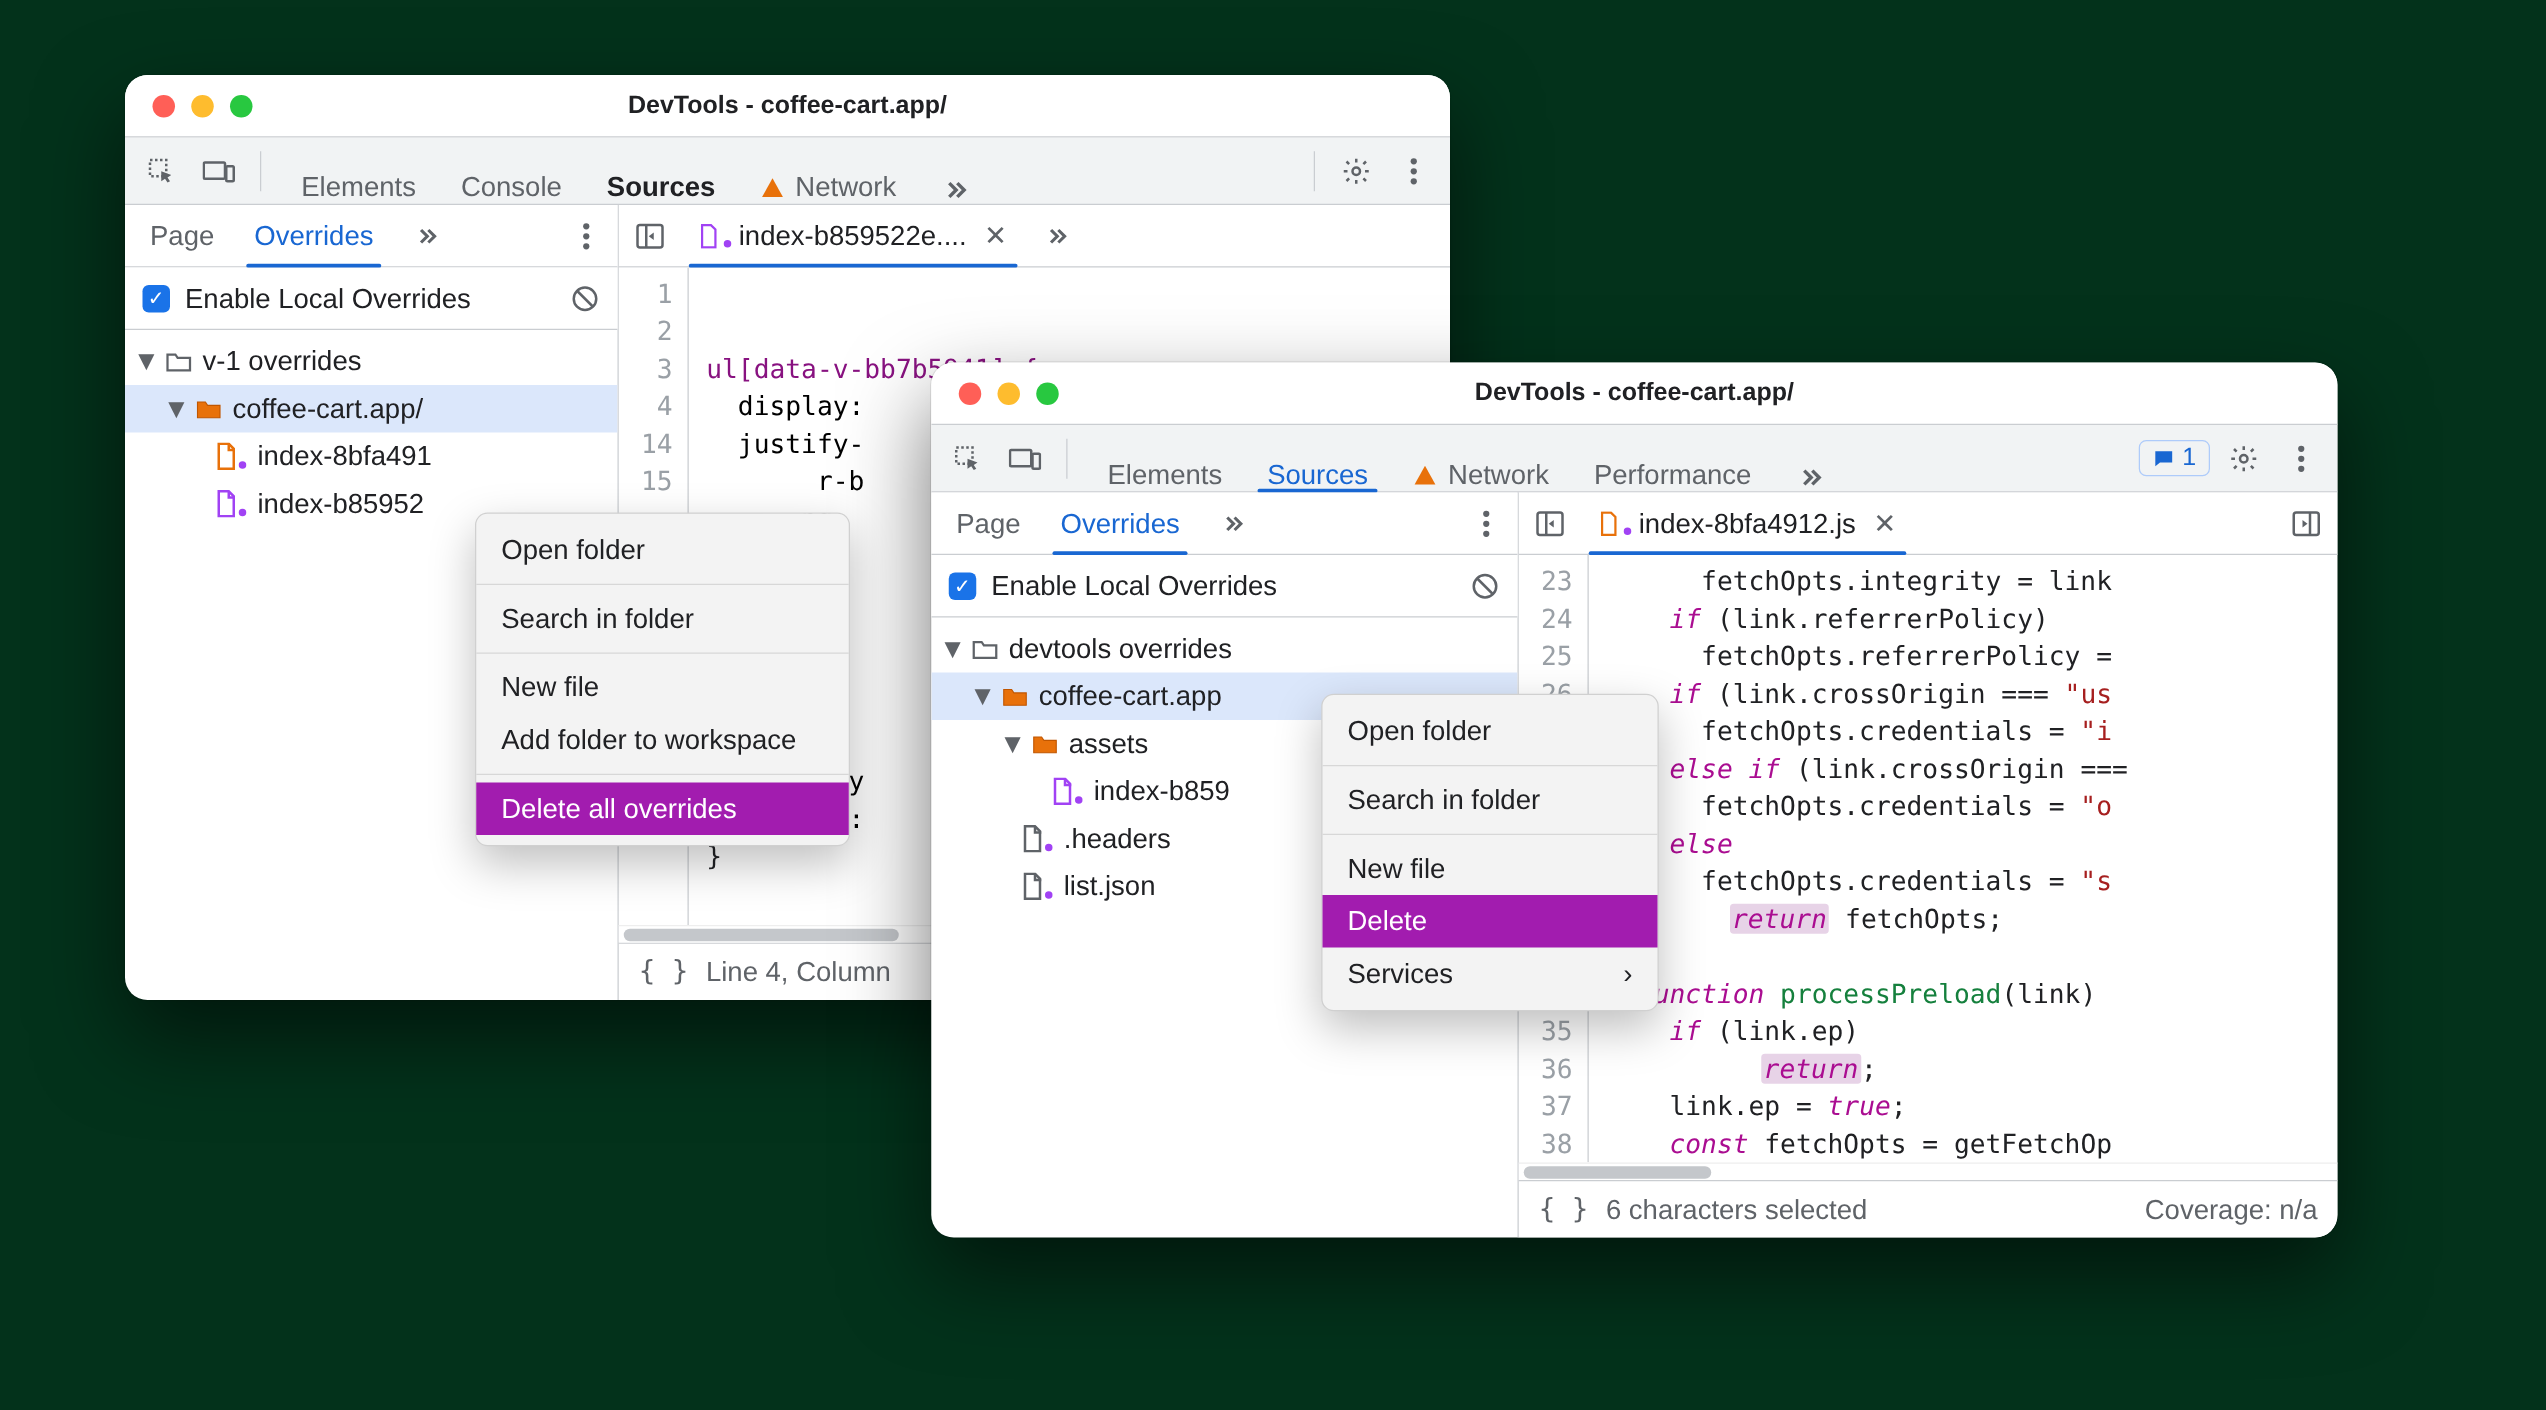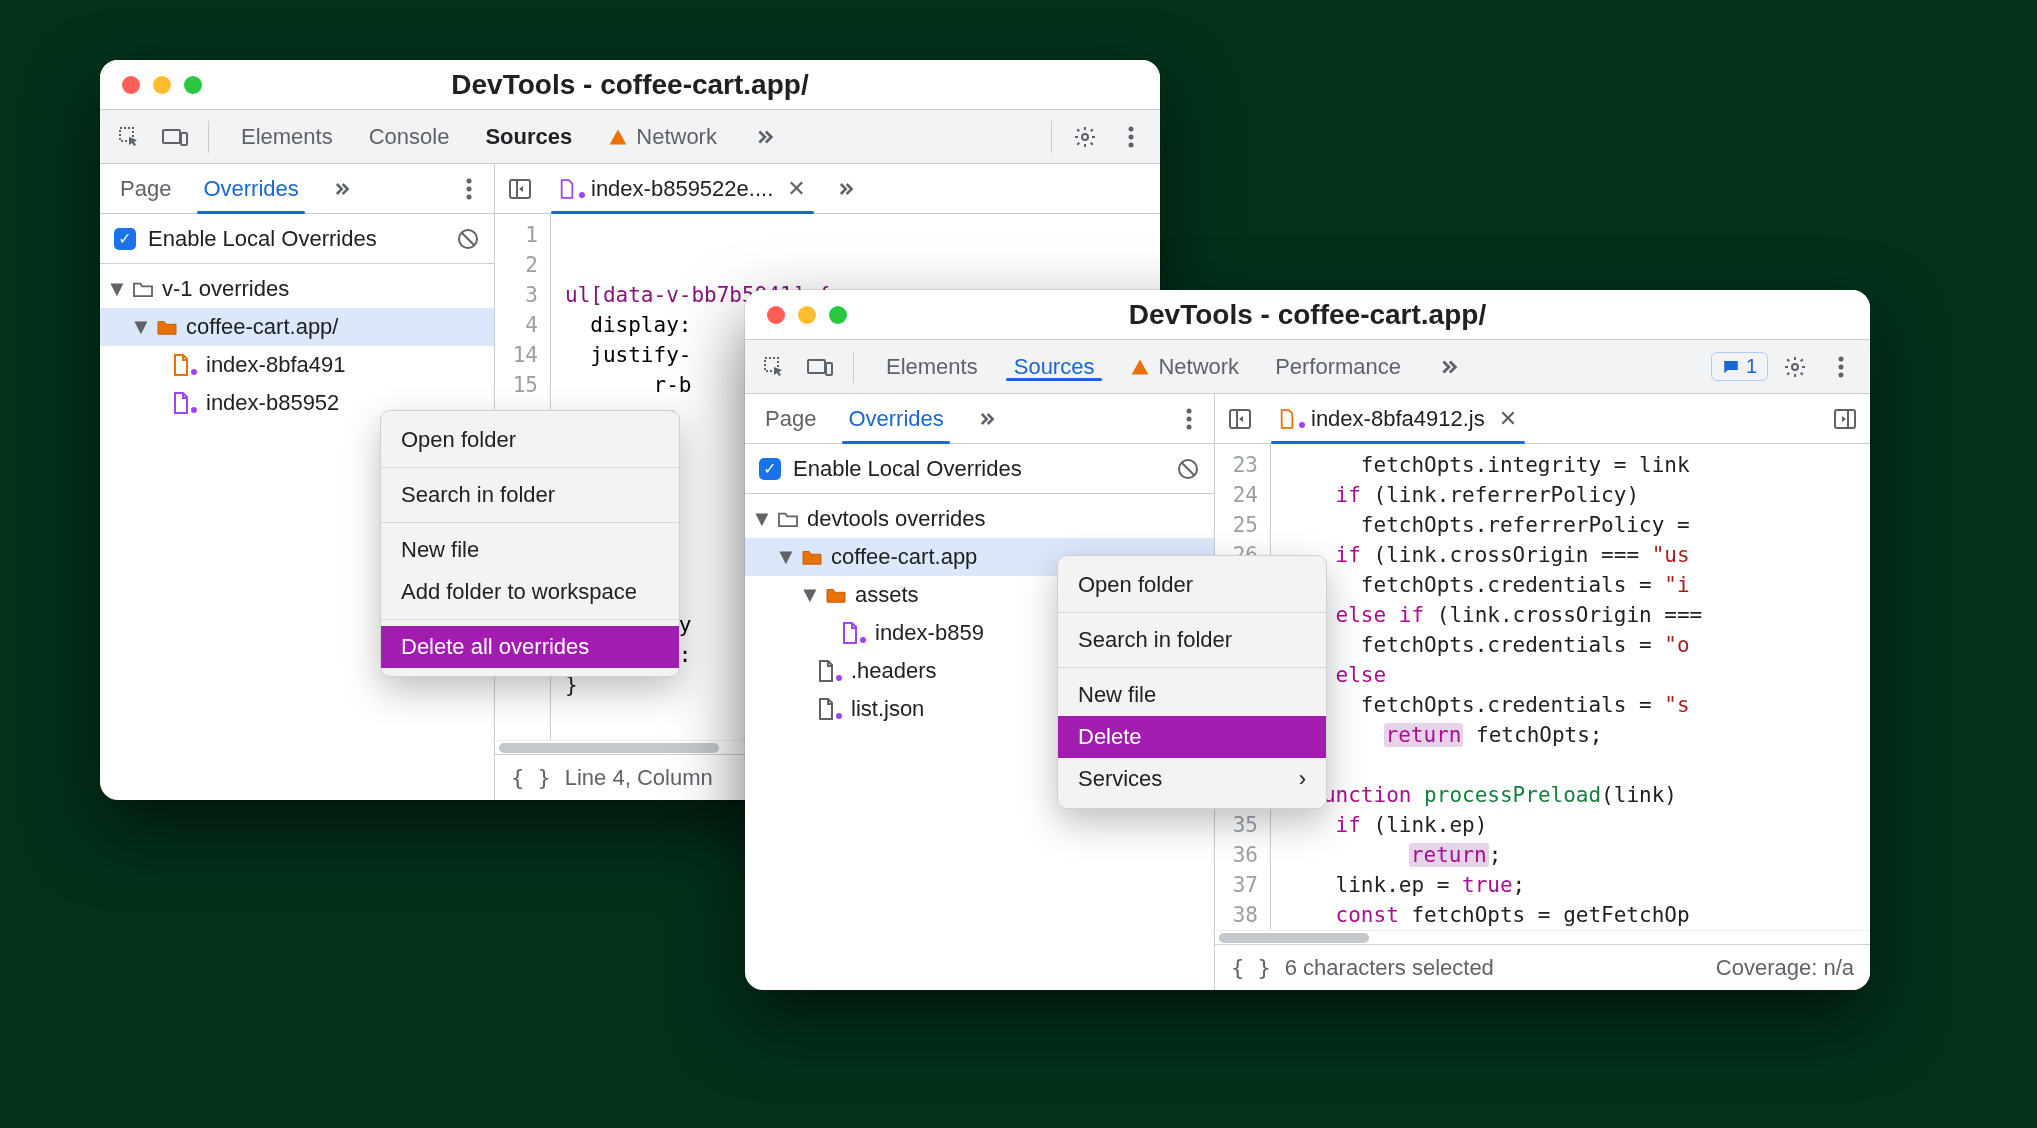--- a/index.html
+++ b/index.html
@@ -46,35 +46,35 @@
     border-bottom: 1px solid var(--border);
     position: relative;
   }
   .traffic { display: flex; gap: 13px; padding-left: 22px; }
   .dot { width: 18px; height: 18px; border-radius: 50%; }
   .dot.r { background: #ff5f57; }
   .dot.y { background: #febc2e; }
   .dot.g { background: #28c840; }
   .titlebar .title {
     position: absolute; left: 0; right: 0; text-align: center;
-    font-weight: 600; font-size: 28px; pointer-events: none;
+    font-weight: 600; font-size: 20px; pointer-events: none;
   }
 
   .toolbar {
     display: flex; align-items: center; height: 54px;
     background: var(--toolbar-bg);
     border-bottom: 1px solid var(--border);
     padding: 0 10px; gap: 8px;
   }
   .toolbar .sep { width: 1px; height: 32px; background: var(--border); margin: 0 6px; }
   .icon-btn {
     width: 38px; height: 38px; display: flex; align-items: center; justify-content: center;
     color: var(--muted); border-radius: 4px;
   }
-  .tabs { display: flex; align-items: center; height: 100%; }
+  .tabs { display: flex; align-items: flex-end; height: 100%; }
   .tab {
     padding: 0 18px; display: flex; align-items: center; gap: 8px;
     color: var(--muted); cursor: pointer; position: relative;
   }
   .tab.bold { color: var(--text); font-weight: 600; }
   .tab.active { color: var(--tab-active); }
   .tab.active::after {
     content: ""; position: absolute; left: 10px; right: 10px; bottom: -1px;
     height: 3px; background: var(--tab-active); border-radius: 2px;
   }
@@ -143,21 +143,21 @@
   .filetab .x { color: var(--muted); font-size: 22px; margin-left: 6px; }
 
   .editor { flex: 1; display: flex; overflow: hidden; font-family: Menlo, Consolas, monospace; font-size: 21px; position: relative; }
   .gutter {
     width: 56px; text-align: right; padding: 6px 12px 6px 0; color: #9aa0a6;
     border-right: 1px solid var(--border); background: #fff; line-height: 30px;
   }
   .code { padding: 6px 14px; line-height: 30px; white-space: pre; overflow: hidden; flex: 1; }
   .c-sel { color: var(--code-purple); }
   .c-prop { color: #000; }
-  .c-kw { color: var(--code-keyword); }
+  .c-kw { color: var(--code-keyword); font-style: italic; }
   .c-str { color: var(--code-string); }
   .c-fn { color: #15803d; }
   .hl { background: var(--hl-return); border-radius: 3px; padding: 0 2px; margin-left: 48px; }
 
   .statusbar {
     display: flex; align-items: center; height: 46px; border-top: 1px solid var(--border);
     padding: 0 16px; gap: 14px; color: var(--muted); background: #fff;
   }
   .hscroll {
     height: 14px; background: #fff; border-top: 1px solid #eee; position: relative;

